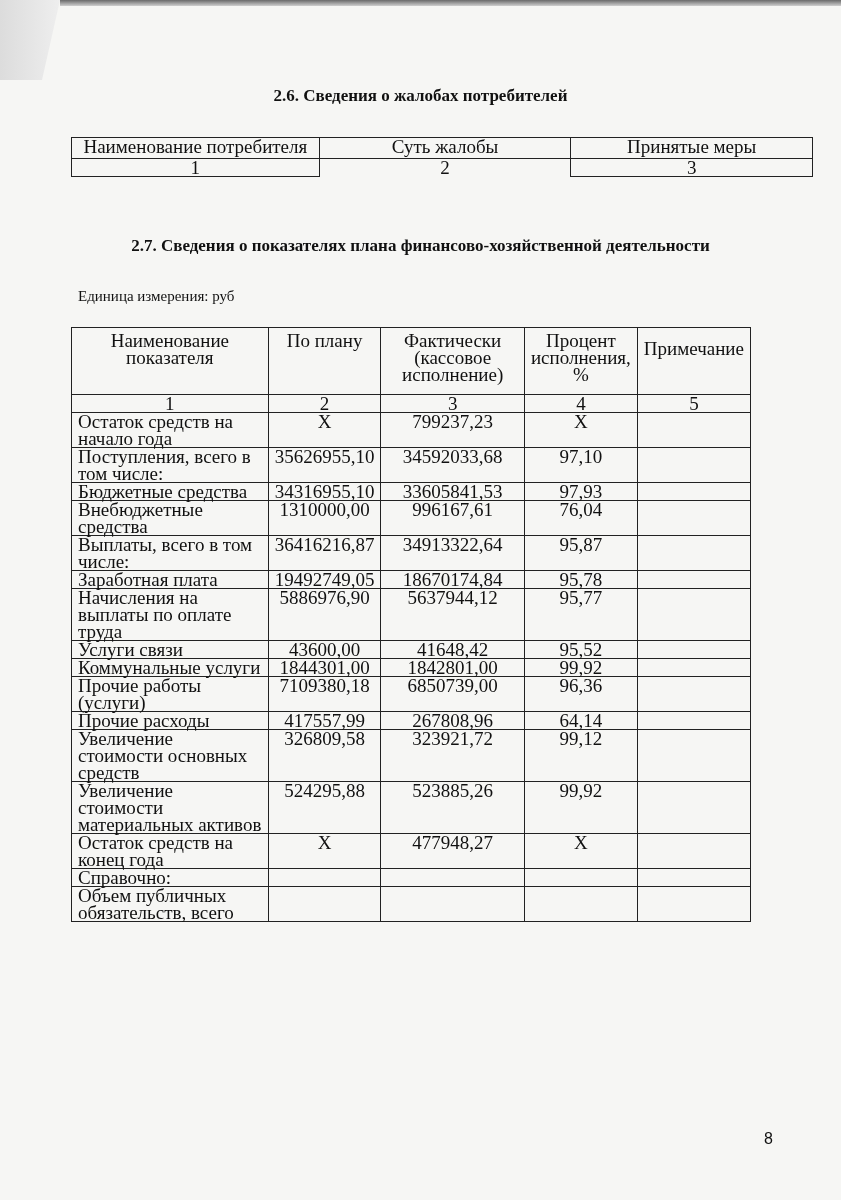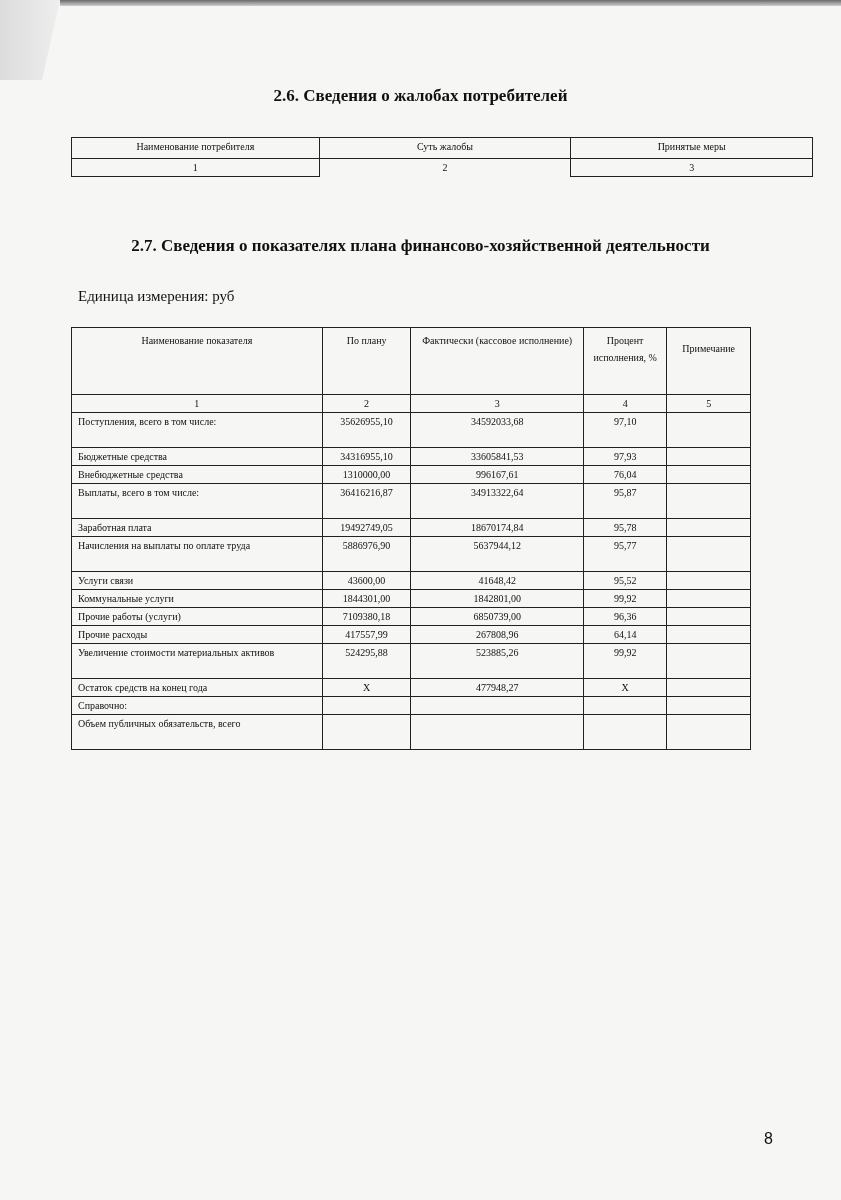--- a/index.html
+++ b/index.html
@@ -16,21 +16,21 @@
   .scan-edge-left {
     position: absolute; left: 0; top: 0; width: 60px; height: 80px;
     background: linear-gradient(90deg, #dcdcdc, #eeeeee);
     clip-path: polygon(0 0, 100% 0, 70% 100%, 0 100%);
   }
   .title {
     position: absolute; left: 0; width: 841px; text-align: center;
     font-weight: bold; font-size: 17px;
   }
   table.grid {
-    position: absolute; border-collapse: collapse; font-size: 10px;
+    position: absolute; border-collapse: collapse; font-size: 19px;
   }
   table.grid td {
     border: 1.3px solid #222; padding: 0 6px; vertical-align: top; line-height: 17px;
   }
   .c { text-align: center; }
   .unit { position: absolute; left: 78px; top: 288px; font-size: 15px; text-align: center; }
   .page-num {
     position: absolute; left: 764px; top: 1130px;
     font-family: "Liberation Sans", sans-serif; font-size: 16px;
   }
@@ -85,20 +85,27 @@
   <tr>
     <td class="c">1</td>
     <td class="c">2</td>
     <td class="c">3</td>
     <td class="c">4</td>
     <td class="c">5</td>
   </tr>
   </tbody>
     <tbody id="finance-body">
       <tr>
+        <td style="height: 34px;">Остаток средств на начало года</td>
+        <td class="c" style="height: 34px;">Х</td>
+        <td class="c" style="height: 34px;">799237,23</td>
+        <td class="c" style="height: 34px;">Х</td>
+        <td class="c" style="height: 34px;"></td>
+      </tr>
+      <tr>
         <td style="height: 34px;">Поступления, всего в том числе:</td>
         <td class="c" style="height: 34px;">35626955,10</td>
         <td class="c" style="height: 34px;">34592033,68</td>
         <td class="c" style="height: 34px;">97,10</td>
         <td class="c" style="height: 34px;"></td>
       </tr>
       <tr>
         <td>Бюджетные средства</td>
         <td class="c">34316955,10</td>
         <td class="c">33605841,53</td>
@@ -155,20 +162,27 @@
         <td class="c"></td>
       </tr>
       <tr>
         <td>Прочие расходы</td>
         <td class="c">417557,99</td>
         <td class="c">267808,96</td>
         <td class="c">64,14</td>
         <td class="c"></td>
       </tr>
       <tr>
+        <td style="height: 34px;">Увеличение стоимости основных средств</td>
+        <td class="c" style="height: 34px;">326809,58</td>
+        <td class="c" style="height: 34px;">323921,72</td>
+        <td class="c" style="height: 34px;">99,12</td>
+        <td class="c" style="height: 34px;"></td>
+      </tr>
+      <tr>
         <td style="height: 34px;">Увеличение стоимости материальных активов</td>
         <td class="c" style="height: 34px;">524295,88</td>
         <td class="c" style="height: 34px;">523885,26</td>
         <td class="c" style="height: 34px;">99,92</td>
         <td class="c" style="height: 34px;"></td>
       </tr>
       <tr>
         <td>Остаток средств на конец года</td>
         <td class="c">Х</td>
         <td class="c">477948,27</td>

